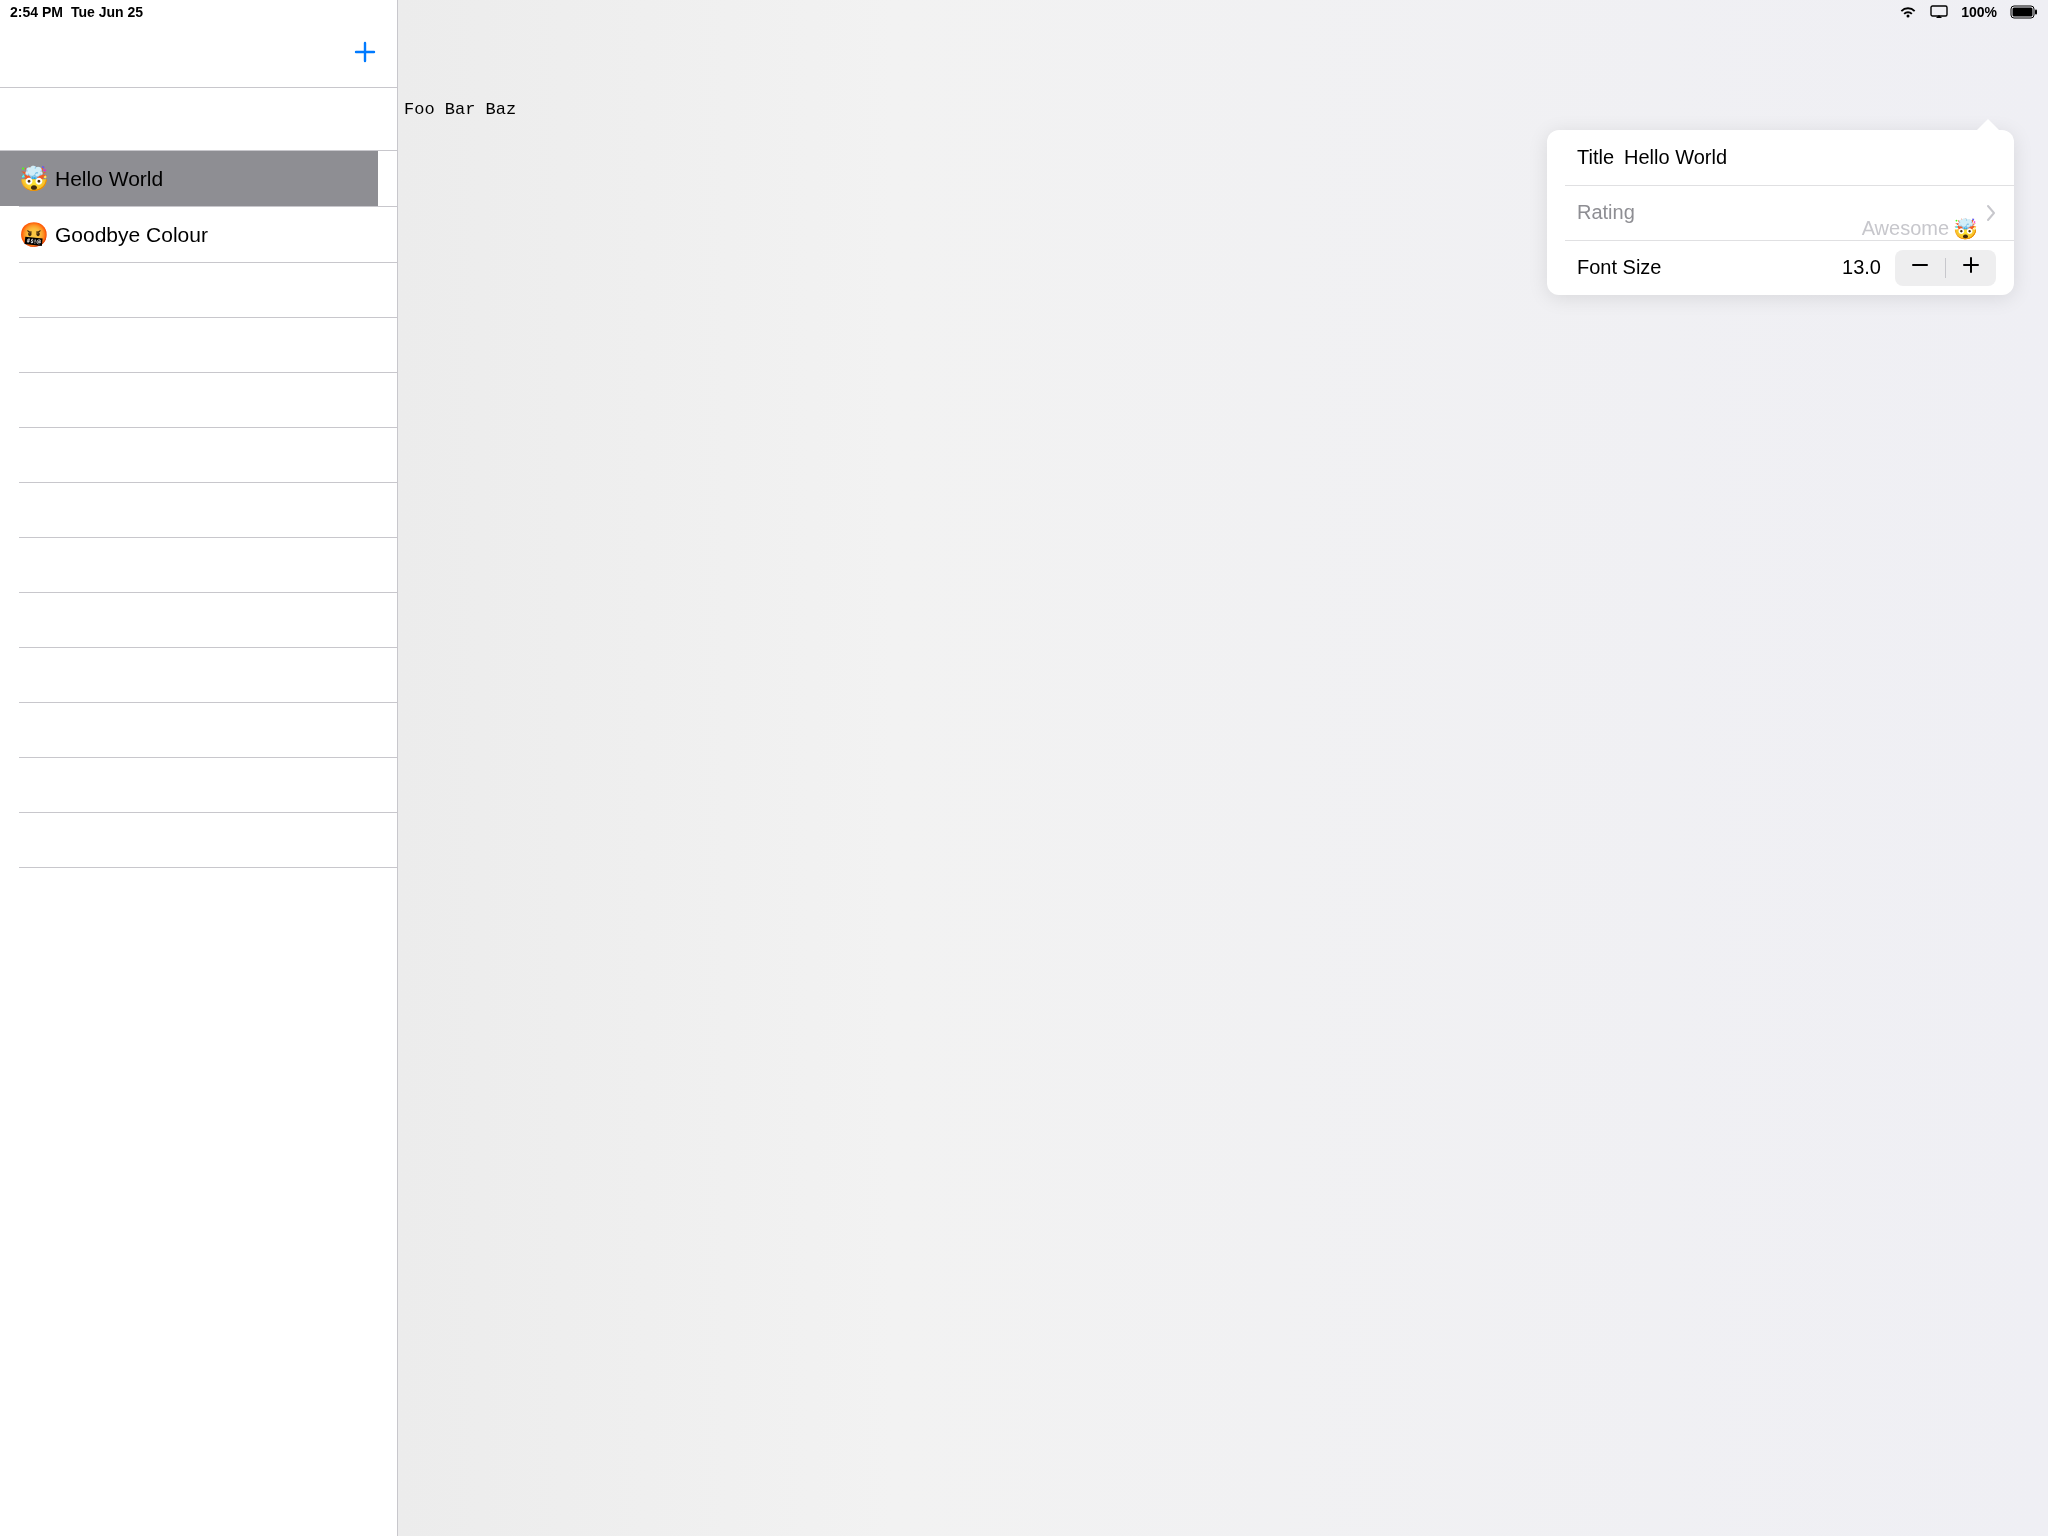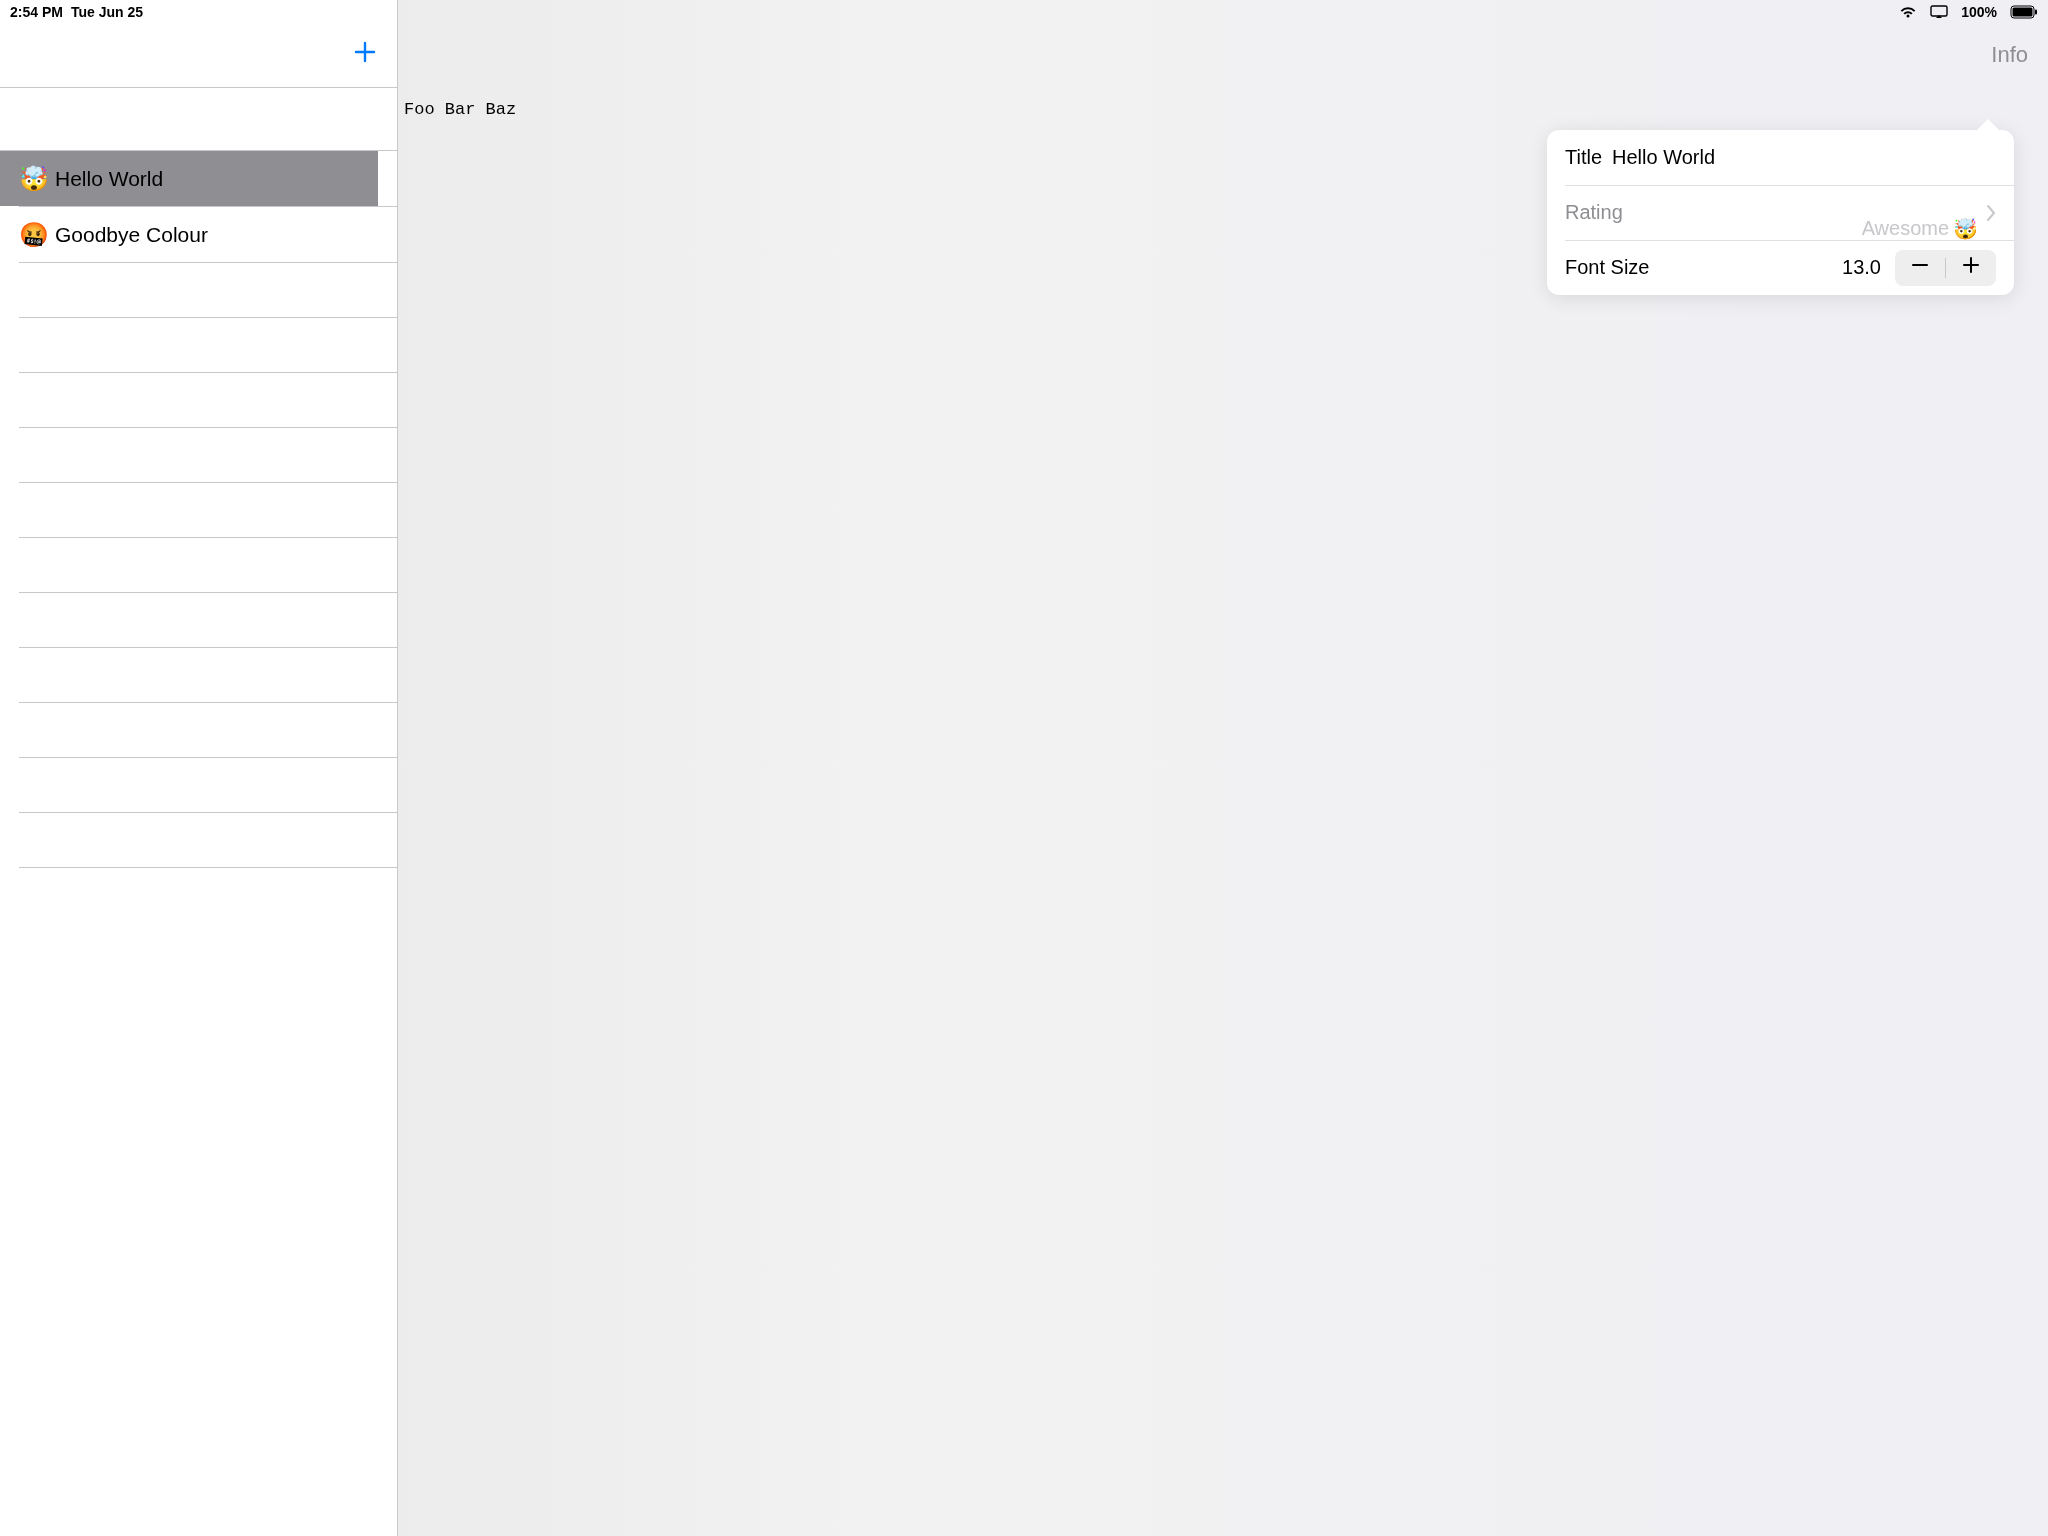--- a/index.html
+++ b/index.html
@@ -151,21 +151,21 @@
     position: relative;
   }
   .prow + .prow::before {
     content: "";
     position: absolute;
     top: 0; left: 18px; right: 0;
     height: 1px;
     background: #e0e0e2;
   }
   .prow.muted { color: #8e8e93; }
-  .prow .label { flex: 0 0 auto; }
+  .prow .label { flex: 0 0 auto; margin-left: 12px; }
   .prow .value { margin-left: 10px; }
   .prow .spacer { flex: 1; }
   .prow .rvalue { color: #c7c7cc; display: flex; align-items: center; gap: 4px; margin-top: 32px; }
   .prow .chevron { color: #c7c7cc; margin-left: 8px; display: flex; }
   .prow .chevron svg { width: 10px; height: 18px; }
 
   .stepper {
     display: flex;
     align-items: center;
     background: #eeeeef;
@@ -258,23 +258,20 @@
       <div class="row-sep" style="margin-top:54px"></div>
       <div class="row-sep" style="margin-top:54px"></div>
       <div class="row-sep" style="margin-top:54px"></div>
       <div class="row-sep" style="margin-top:54px"></div>
       <div class="row-sep" style="margin-top:54px"></div>
       <div class="row-sep" style="margin-top:54px"></div>
     </div>
   </div>
 
   <div class="detail">
-    <div class="detail-nav">
-      <div class="info-btn">Info</div>
-    </div>
     <div class="body-text">Foo Bar Baz</div>
 
     <div class="popover">
       <div class="popover-arrow"></div>
 
       <div class="prow">
         <span class="label">Title</span>
         <span class="value">Hello World</span>
       </div>
 

